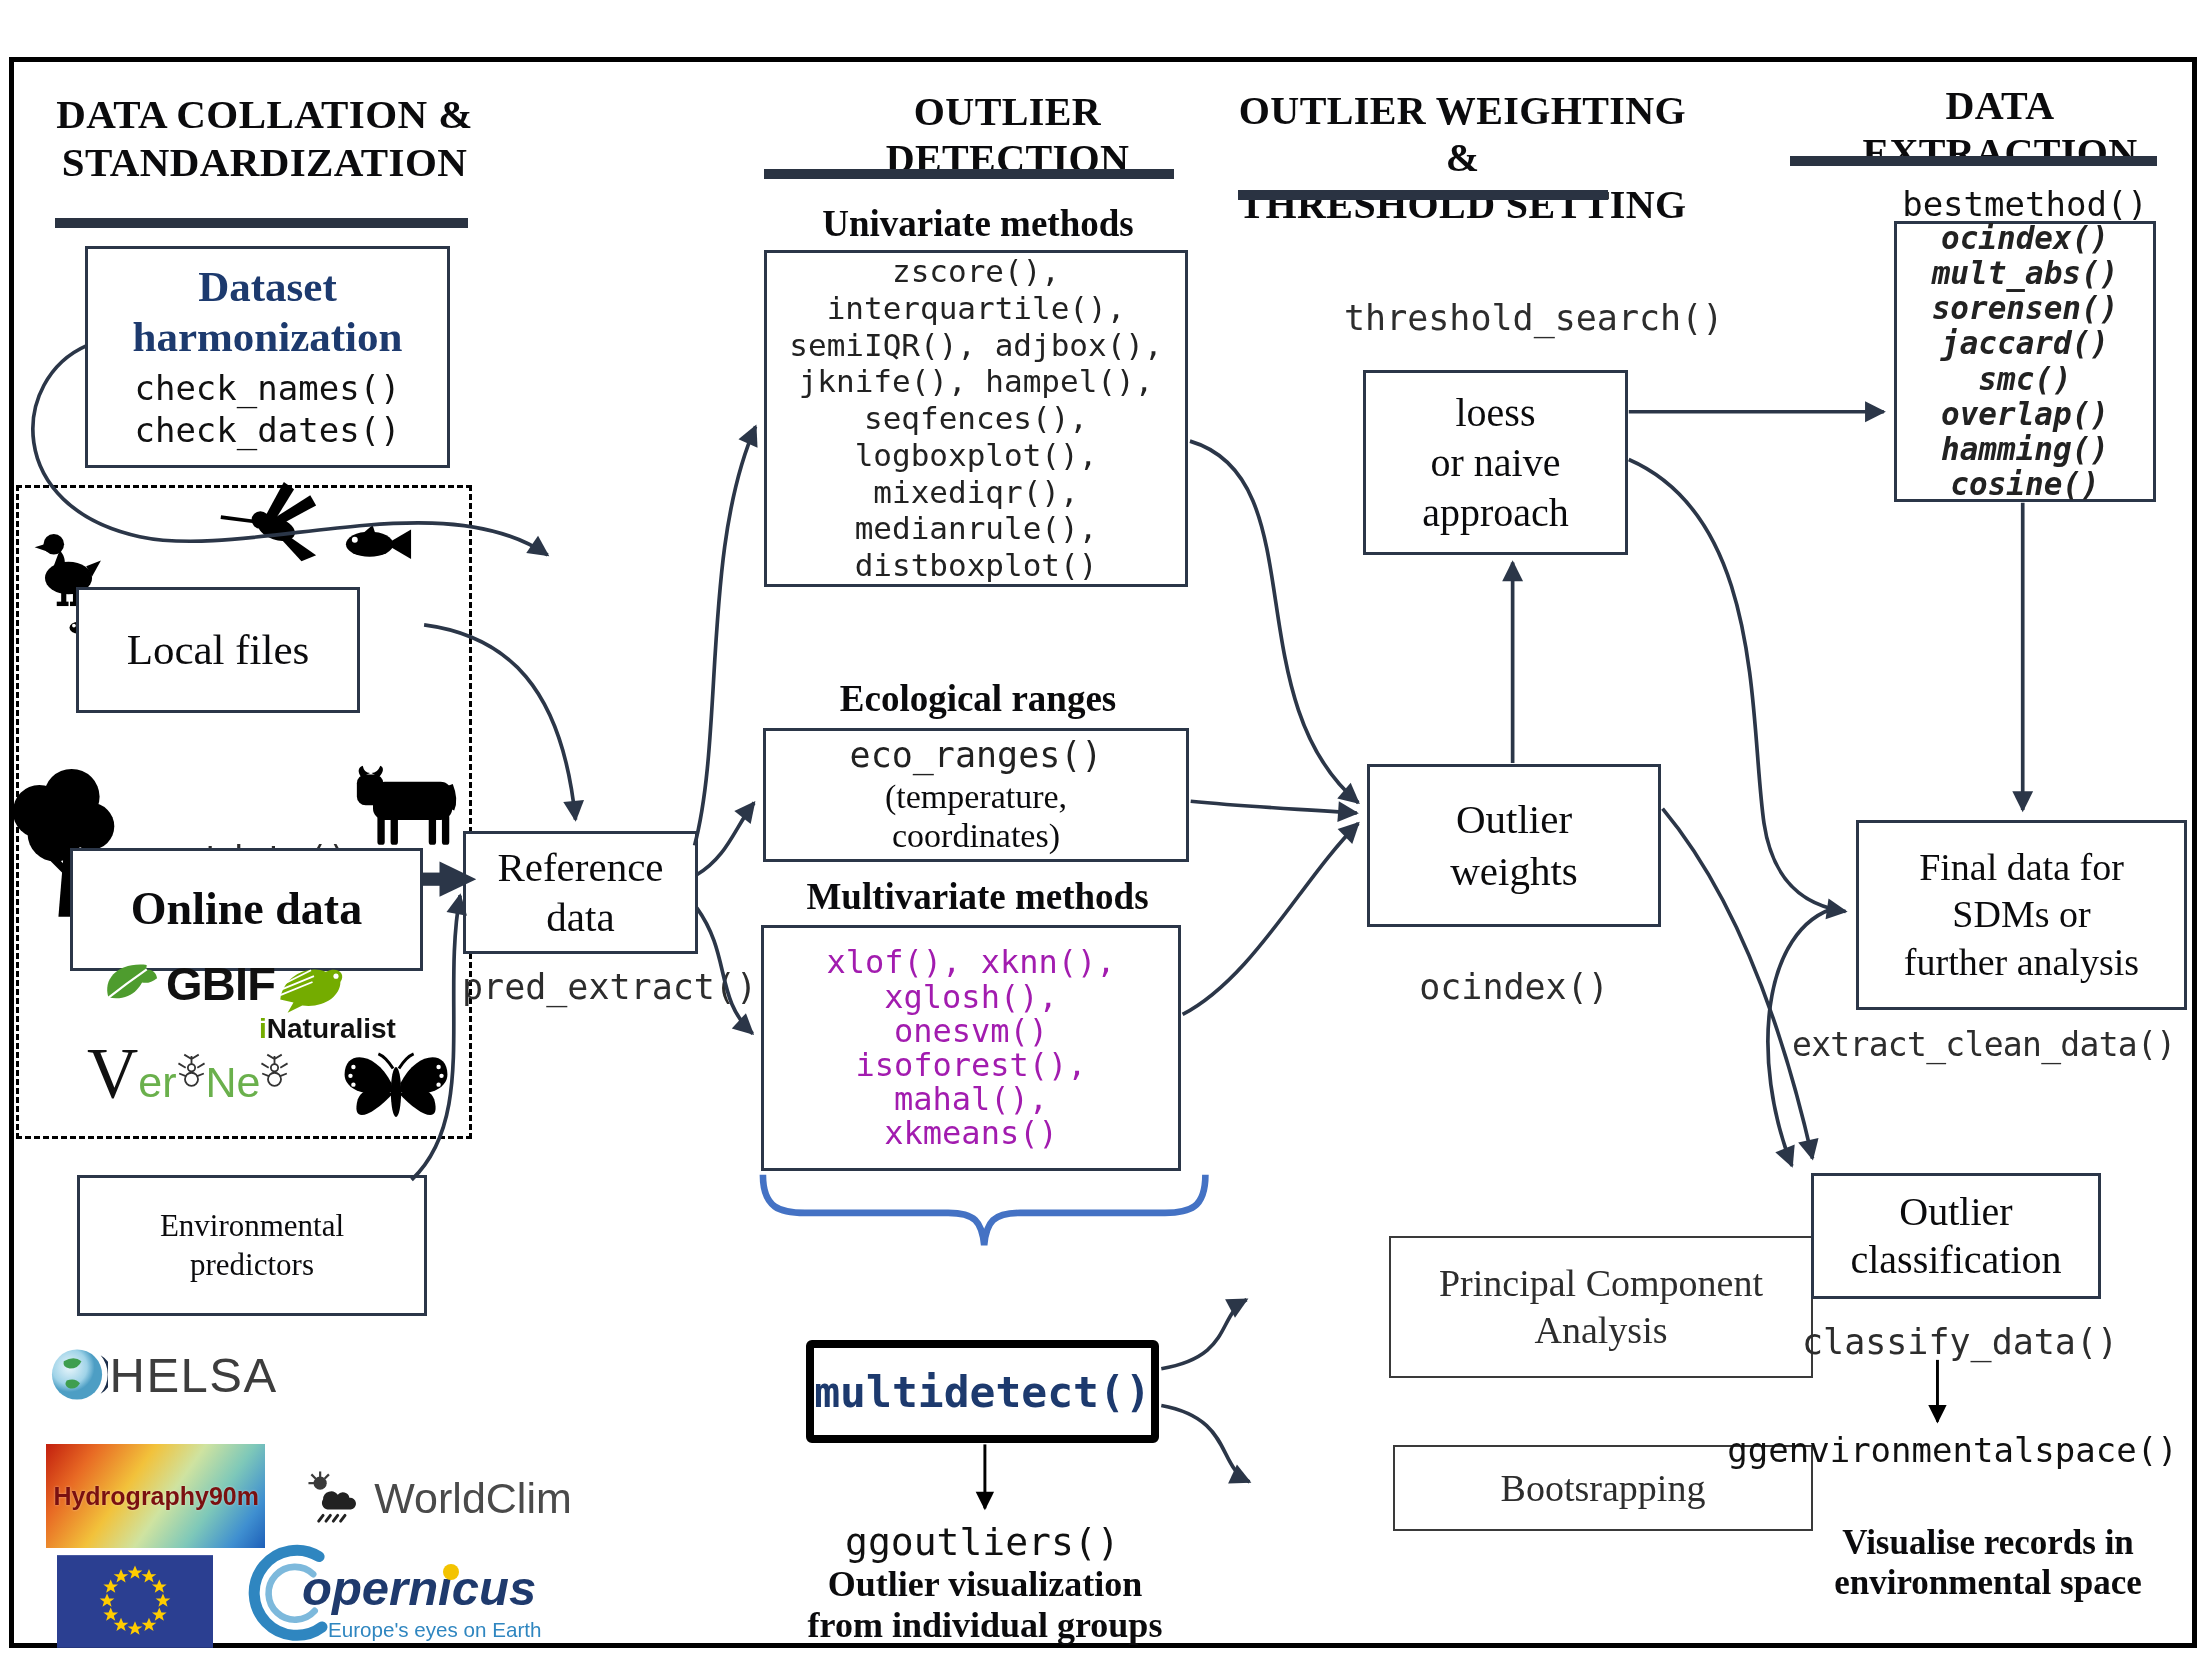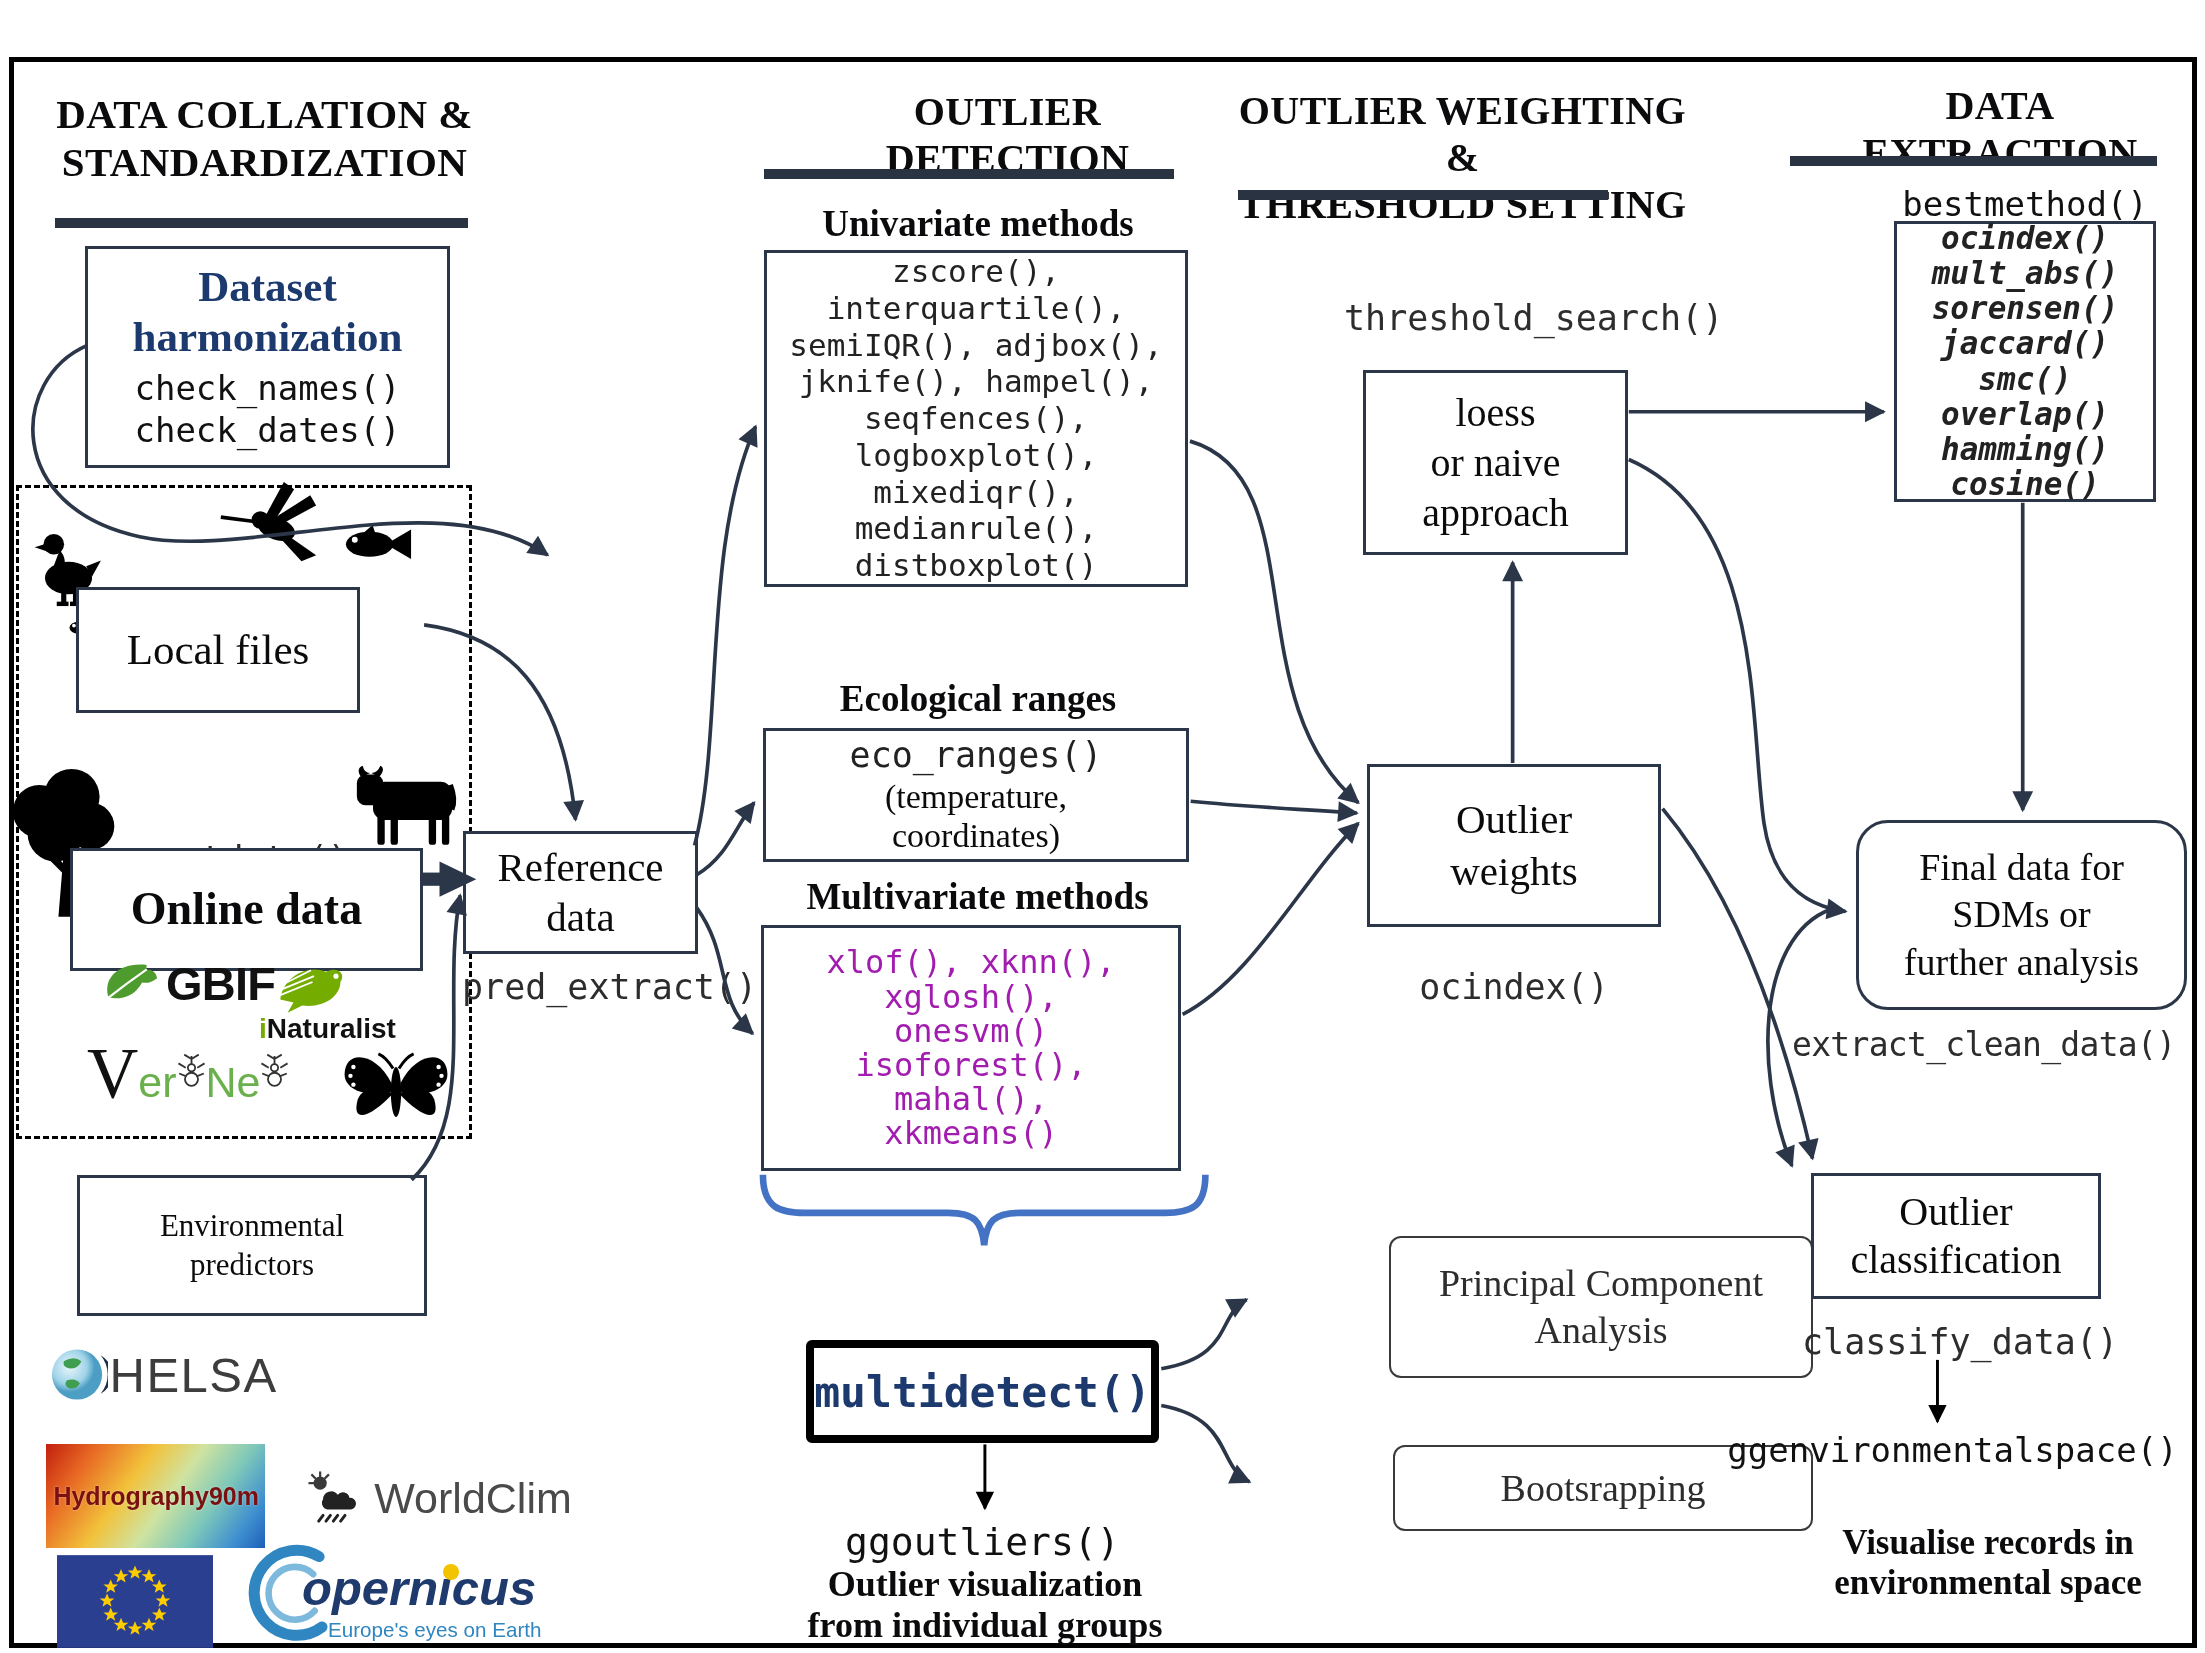--- a/index.html
+++ b/index.html
@@ -9,21 +9,21 @@
   .serif{font-family:"Liberation Serif",serif;}
   .mono{font-family:"DejaVu Sans Mono",monospace;}
   .sans{font-family:"Liberation Sans",sans-serif;}
   .pre{white-space:pre-line;}
   .hdr{position:absolute;font-family:"Liberation Serif",serif;font-weight:bold;color:#0b0b0d;
        text-align:center;white-space:pre-line;line-height:1.18;letter-spacing:0.4px;font-size:40px;}
   .bar{position:absolute;background:#2a3342;height:10.3px;}
   .box{position:absolute;border:3.7px solid #2b3648;background:#fff;box-sizing:border-box;
        display:flex;flex-direction:column;align-items:center;justify-content:center;
        text-align:center;line-height:1.18;}
-  .thin{border-width:2.2px;border-color:#3a3a3a;border-radius:12px;}
+  .thin{border-width:2.2px;border-color:#3a3a3a;}
   .lbl{position:absolute;font-family:"DejaVu Sans Mono",monospace;color:#2d2d2d;text-align:center;}
   .cap{position:absolute;font-family:"Liberation Serif",serif;font-weight:bold;color:#0b0b0d;
        text-align:center;white-space:pre-line;line-height:1.15;}
   .navy{color:#1d3a6e;}
   svg{display:block;}
   #connectors{position:absolute;left:0;top:0;pointer-events:none;}
 </style>
 </head>
 <body>
 
@@ -327,21 +327,21 @@
     <div class="mono pre" style="font-size:31px;font-style:italic;font-weight:bold;color:#222;line-height:1.135;">ocindex()
 mult_abs()
 sorensen()
 jaccard()
 smc()
 overlap()
 hamming()
 cosine()</div>
   </div>
 
-  <div class="box" style="left:1856px;top:820px;width:331px;height:190px;border-radius:32px;">
+  <div class="box" style="left:1856px;top:820px;width:331px;height:190px;">
     <div class="serif pre" style="font-size:38px;line-height:1.25;">Final data for
 SDMs or
 further analysis</div>
   </div>
   <div class="lbl" style="left:1792px;top:1025px;width:412px;font-size:33px;text-align:left;letter-spacing:-0.7px;">extract_clean_data()</div>
 
   <div class="box" style="left:1811px;top:1173px;width:290px;height:126px;">
     <div class="serif pre" style="font-size:40px;line-height:1.2;">Outlier
 classification</div>
   </div>

